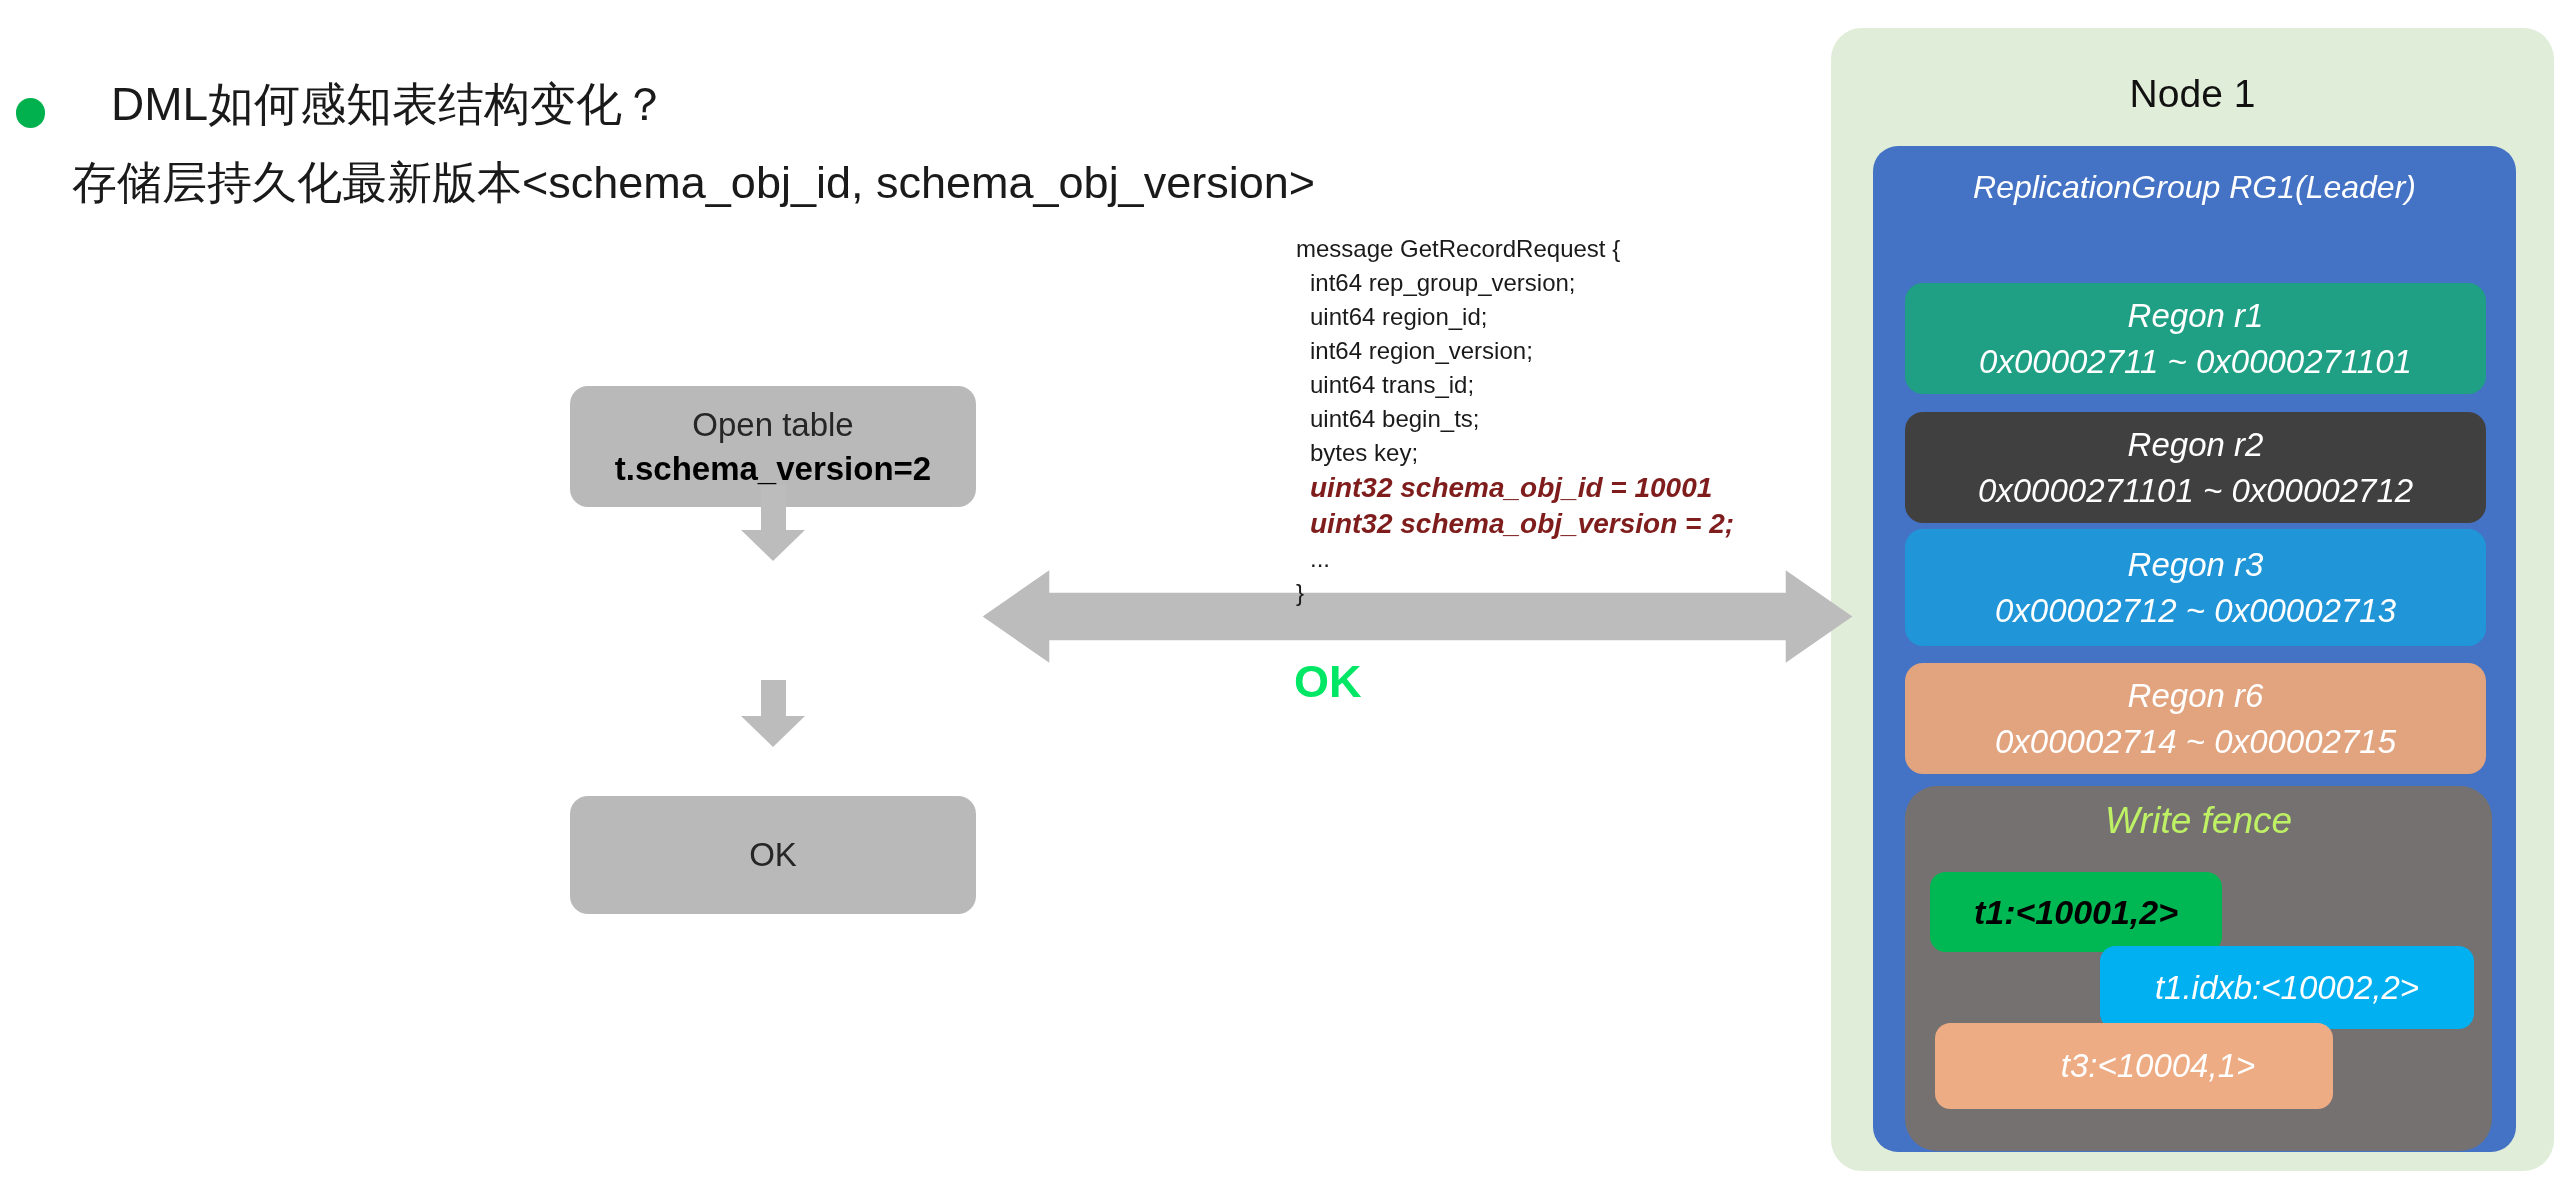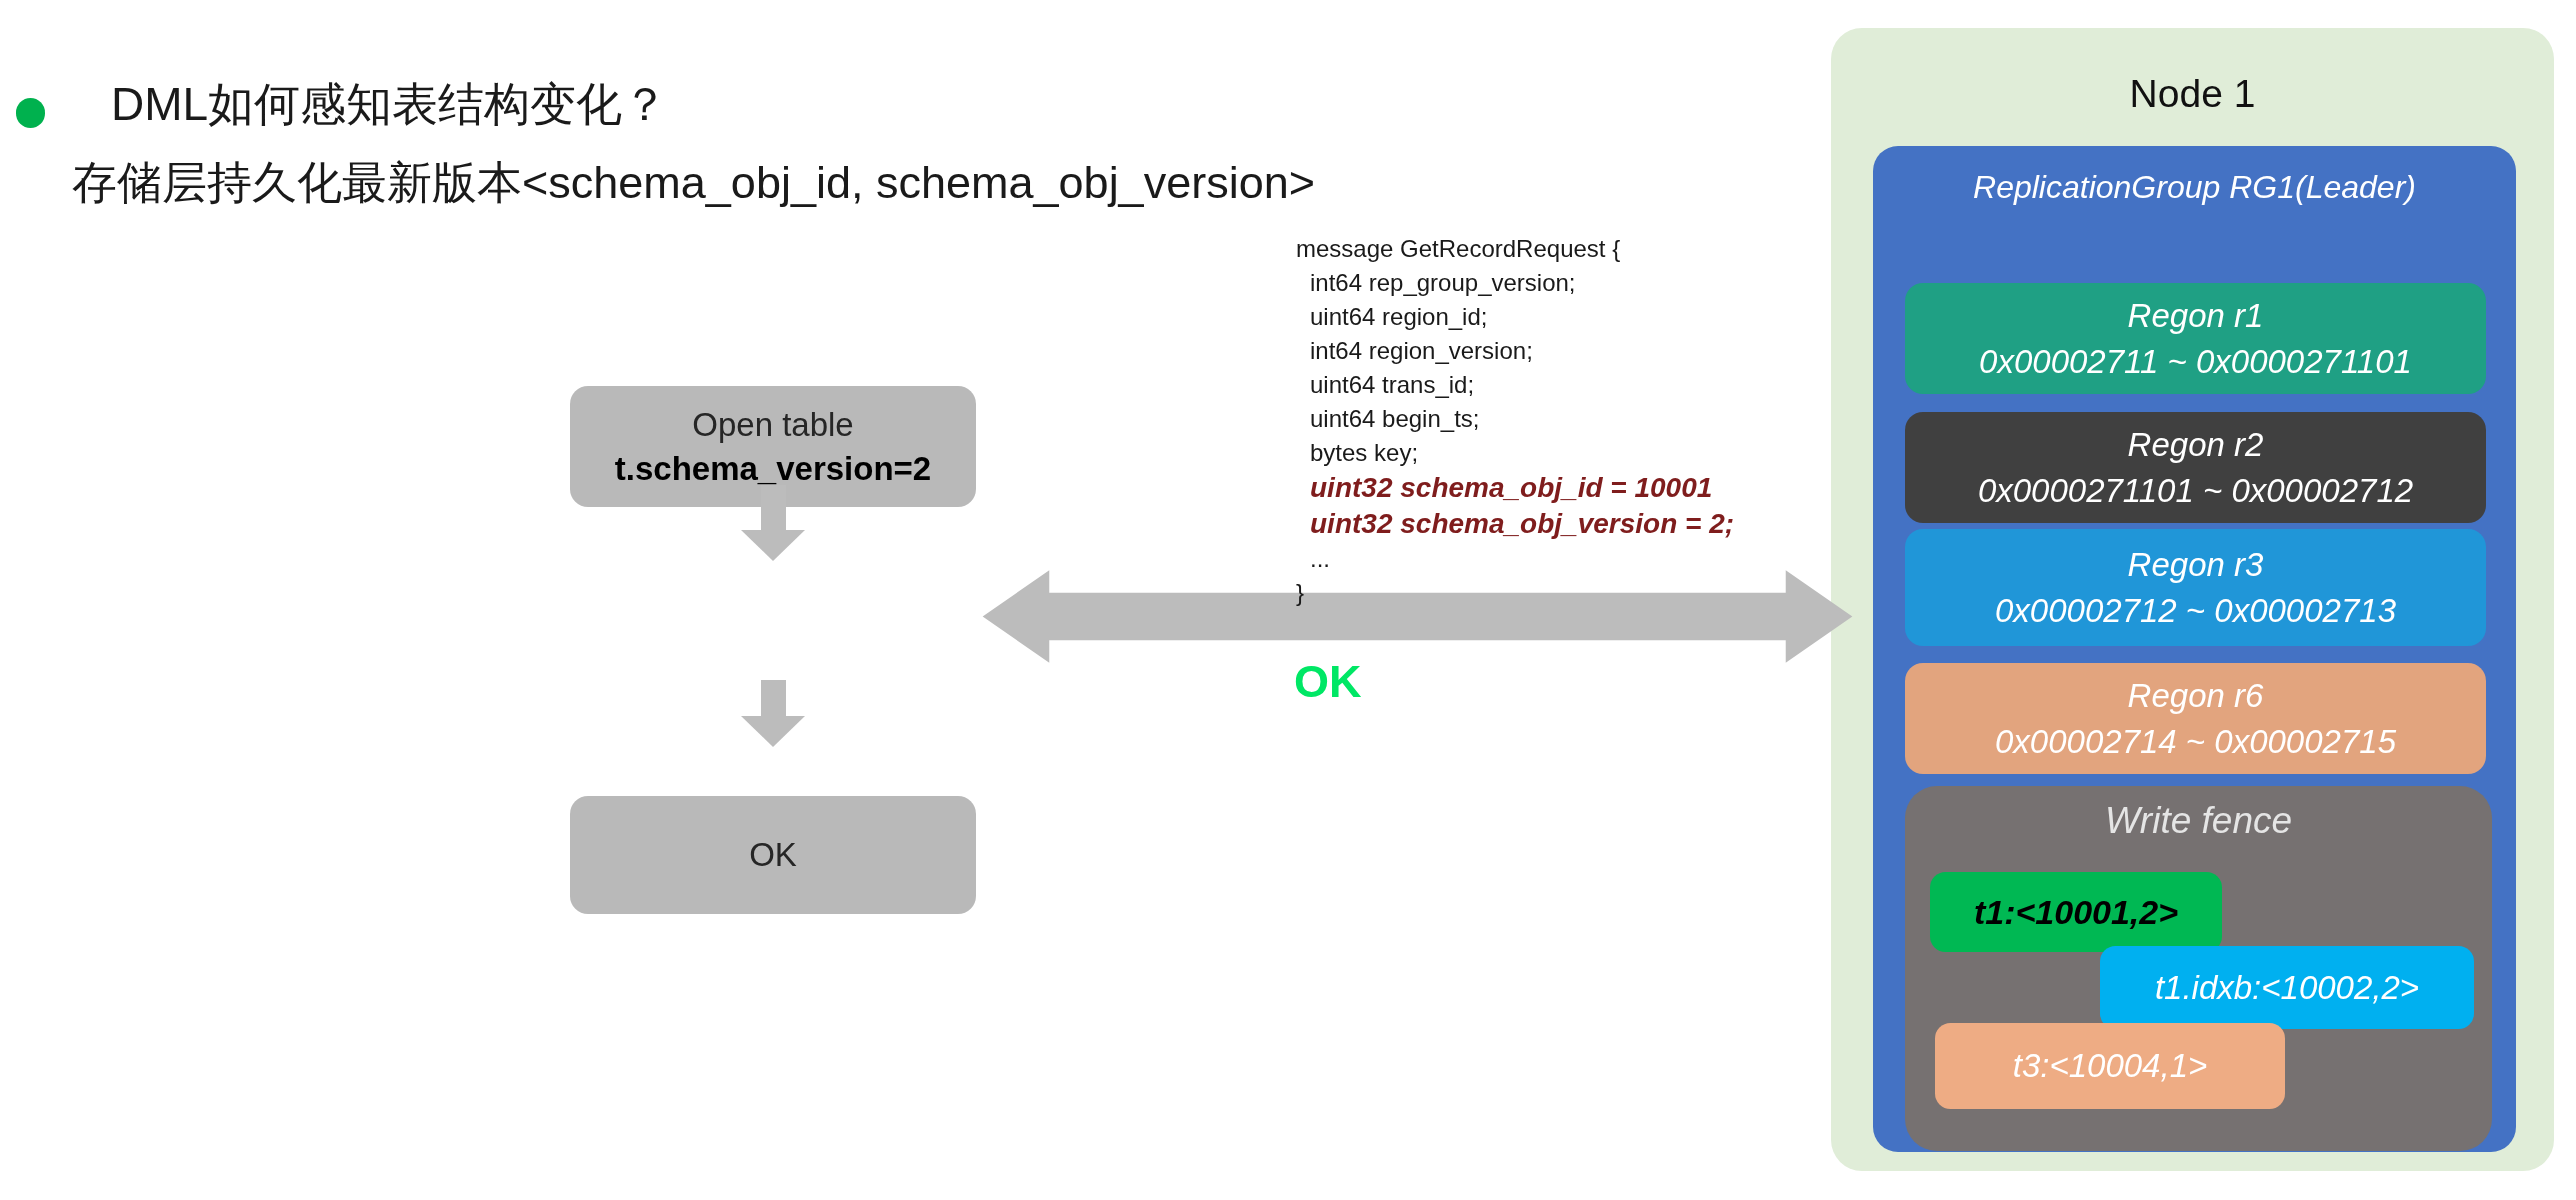--- a/index.html
+++ b/index.html
@@ -38,26 +38,26 @@
   .rg-title{position:absolute;left:0;top:22.5px;width:100%;text-align:center;font-size:32px;color:#ffffff;}
   .region{position:absolute;left:32px;width:581px;border-radius:18px;color:#ffffff;
           display:flex;flex-direction:column;align-items:center;justify-content:center;}
   .region .rname{font-size:33px;line-height:46px;}
   .region .rrange{font-size:33px;line-height:46px;}
   .r1{top:137px;height:111px;background:#1fa084;}
   .r2{top:260px;height:111px;background:#404040;margin-top:6px;}
   .r3{top:383px;height:117px;background:#2096d8;}
   .r6{top:517px;height:111px;background:#e2a47e;}
   .wf{position:absolute;left:32px;top:640px;width:587px;height:365px;background:#767171;border-radius:32px;}
-  .wf-title{position:absolute;left:0;top:14px;width:100%;text-align:center;font-size:37px;color:#e5e5e5;}
+  .wf-title{position:absolute;left:0;top:14px;width:100%;text-align:center;font-size:37px;color:#bef264;}
   .chip{position:absolute;border-radius:15.5px;display:flex;align-items:center;justify-content:center;white-space:nowrap;}
   .chip-t1{left:25px;top:86px;width:292px;height:80px;background:#00b853;color:#000000;
            font-size:34px;font-weight:bold;z-index:1;}
   .chip-t1idxb{left:195px;top:160px;width:374px;height:83px;background:#00b0f0;color:#ffffff;font-size:33px;z-index:2;}
-  .chip-t3{left:30px;top:237px;width:350px;height:86px;background:#eeac84;color:#ffffff;font-size:33px;z-index:3;}
+  .chip-t3{left:30px;top:237px;width:350px;height:86px;background:#eeac84;color:#ffffff;font-size:33px;z-index:3;padding-left:48px;}
 </style>
 </head>
 <body>
 
 <div class="stage">
 
   <span class="bullet"></span>
   <div class="title-line1">DML如何感知表结构变化？</div>
   <div class="title-line2">存储层持久化最新版本&lt;schema_obj_id, schema_obj_version&gt;</div>
 

